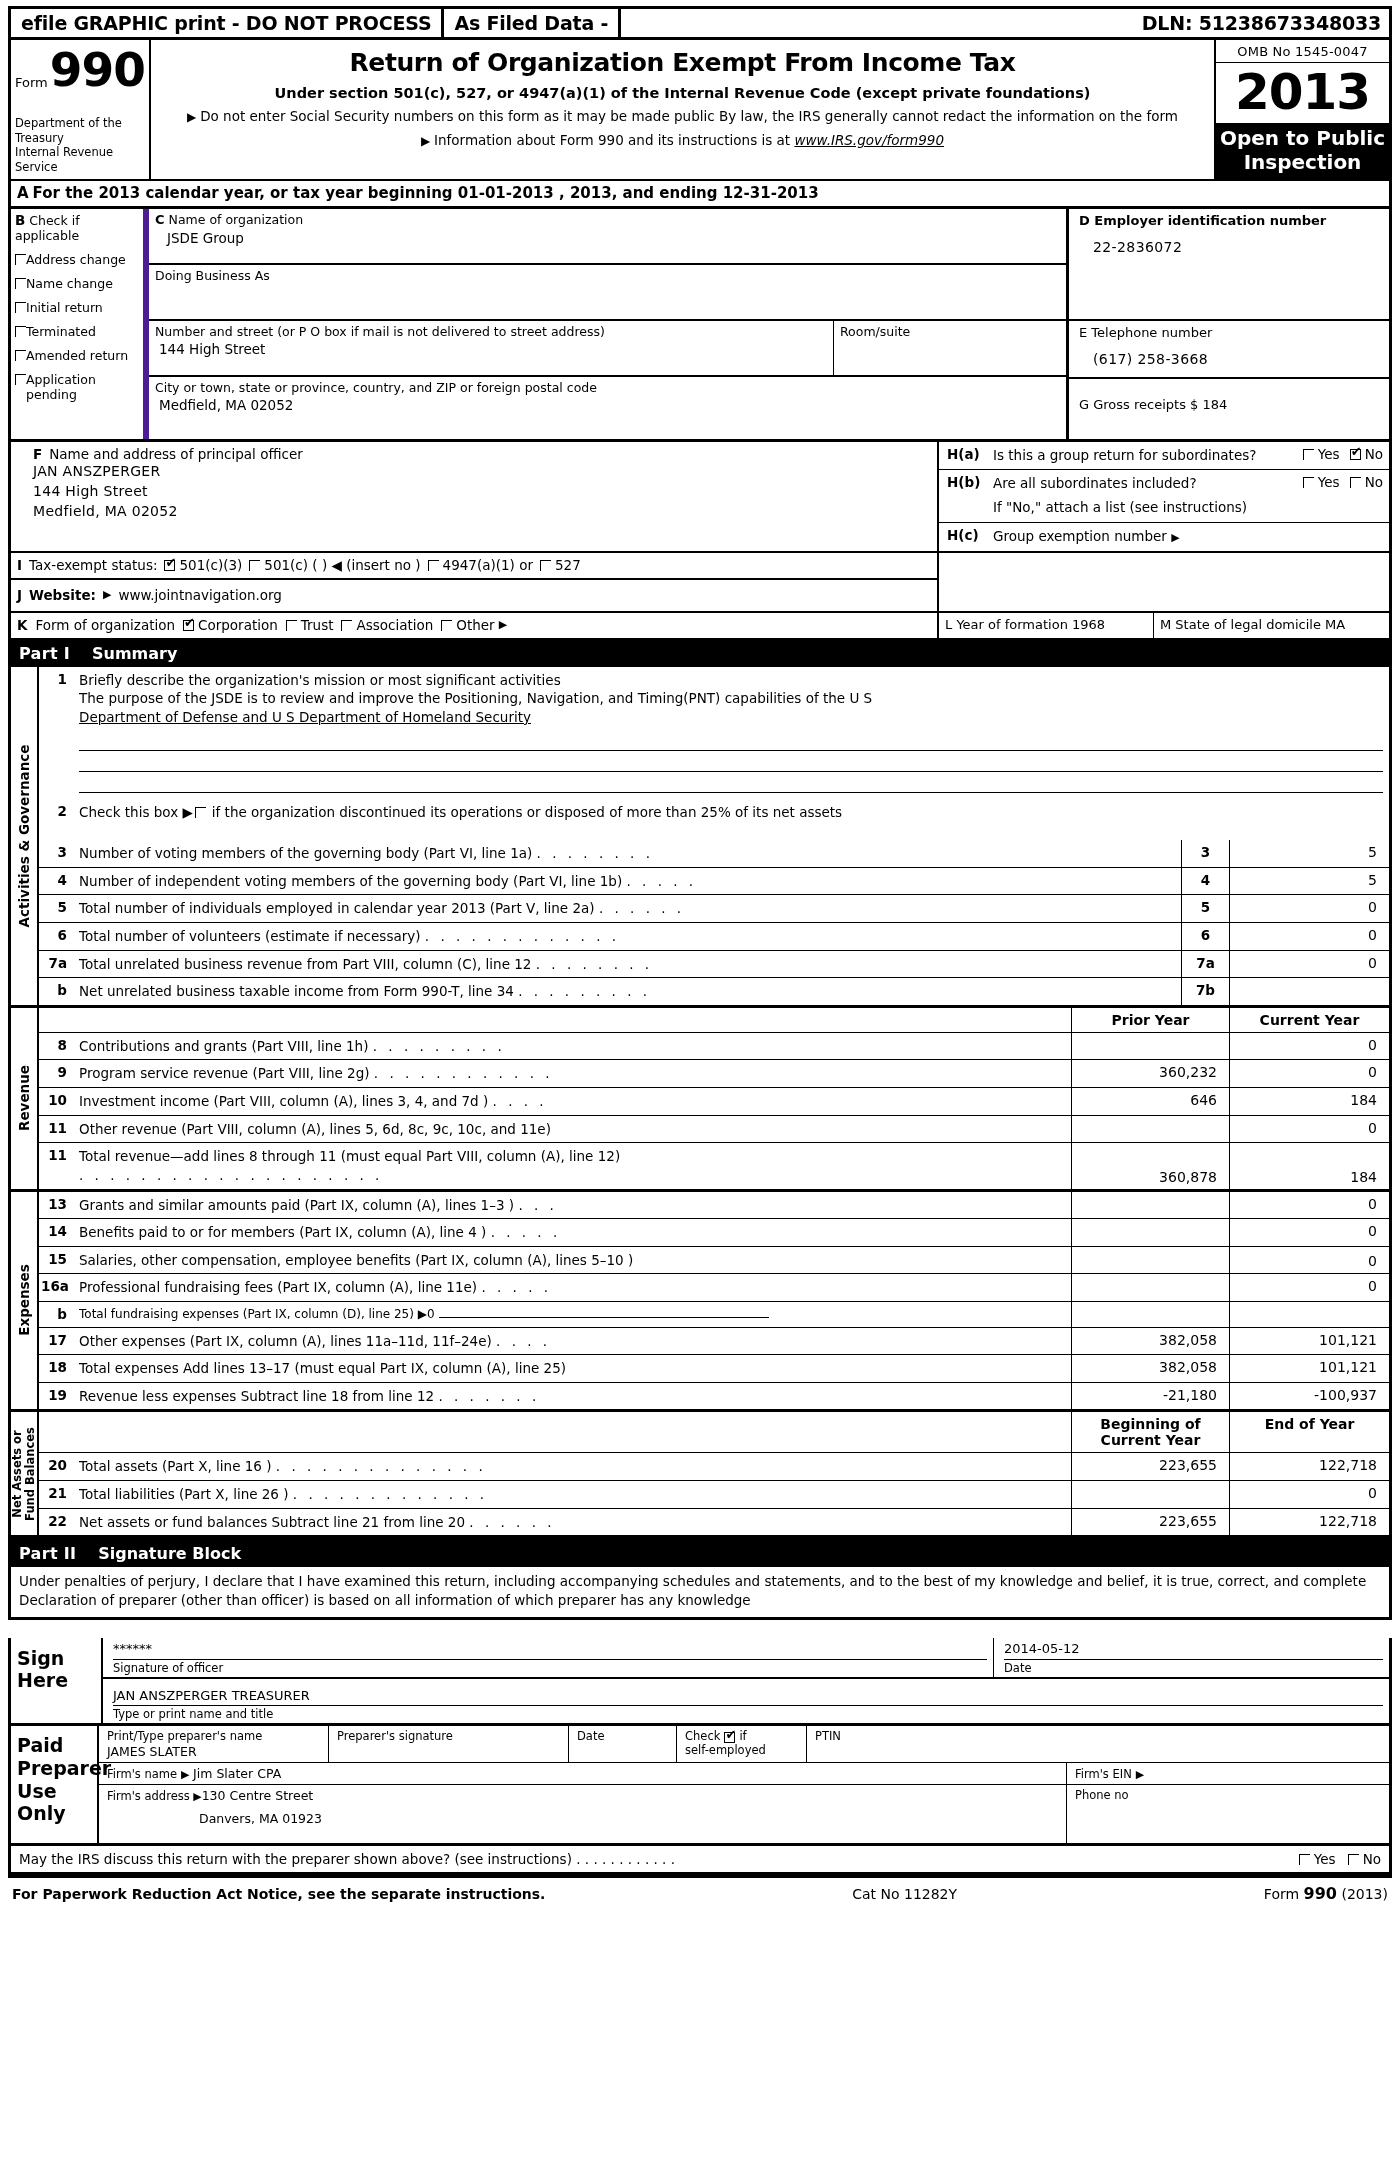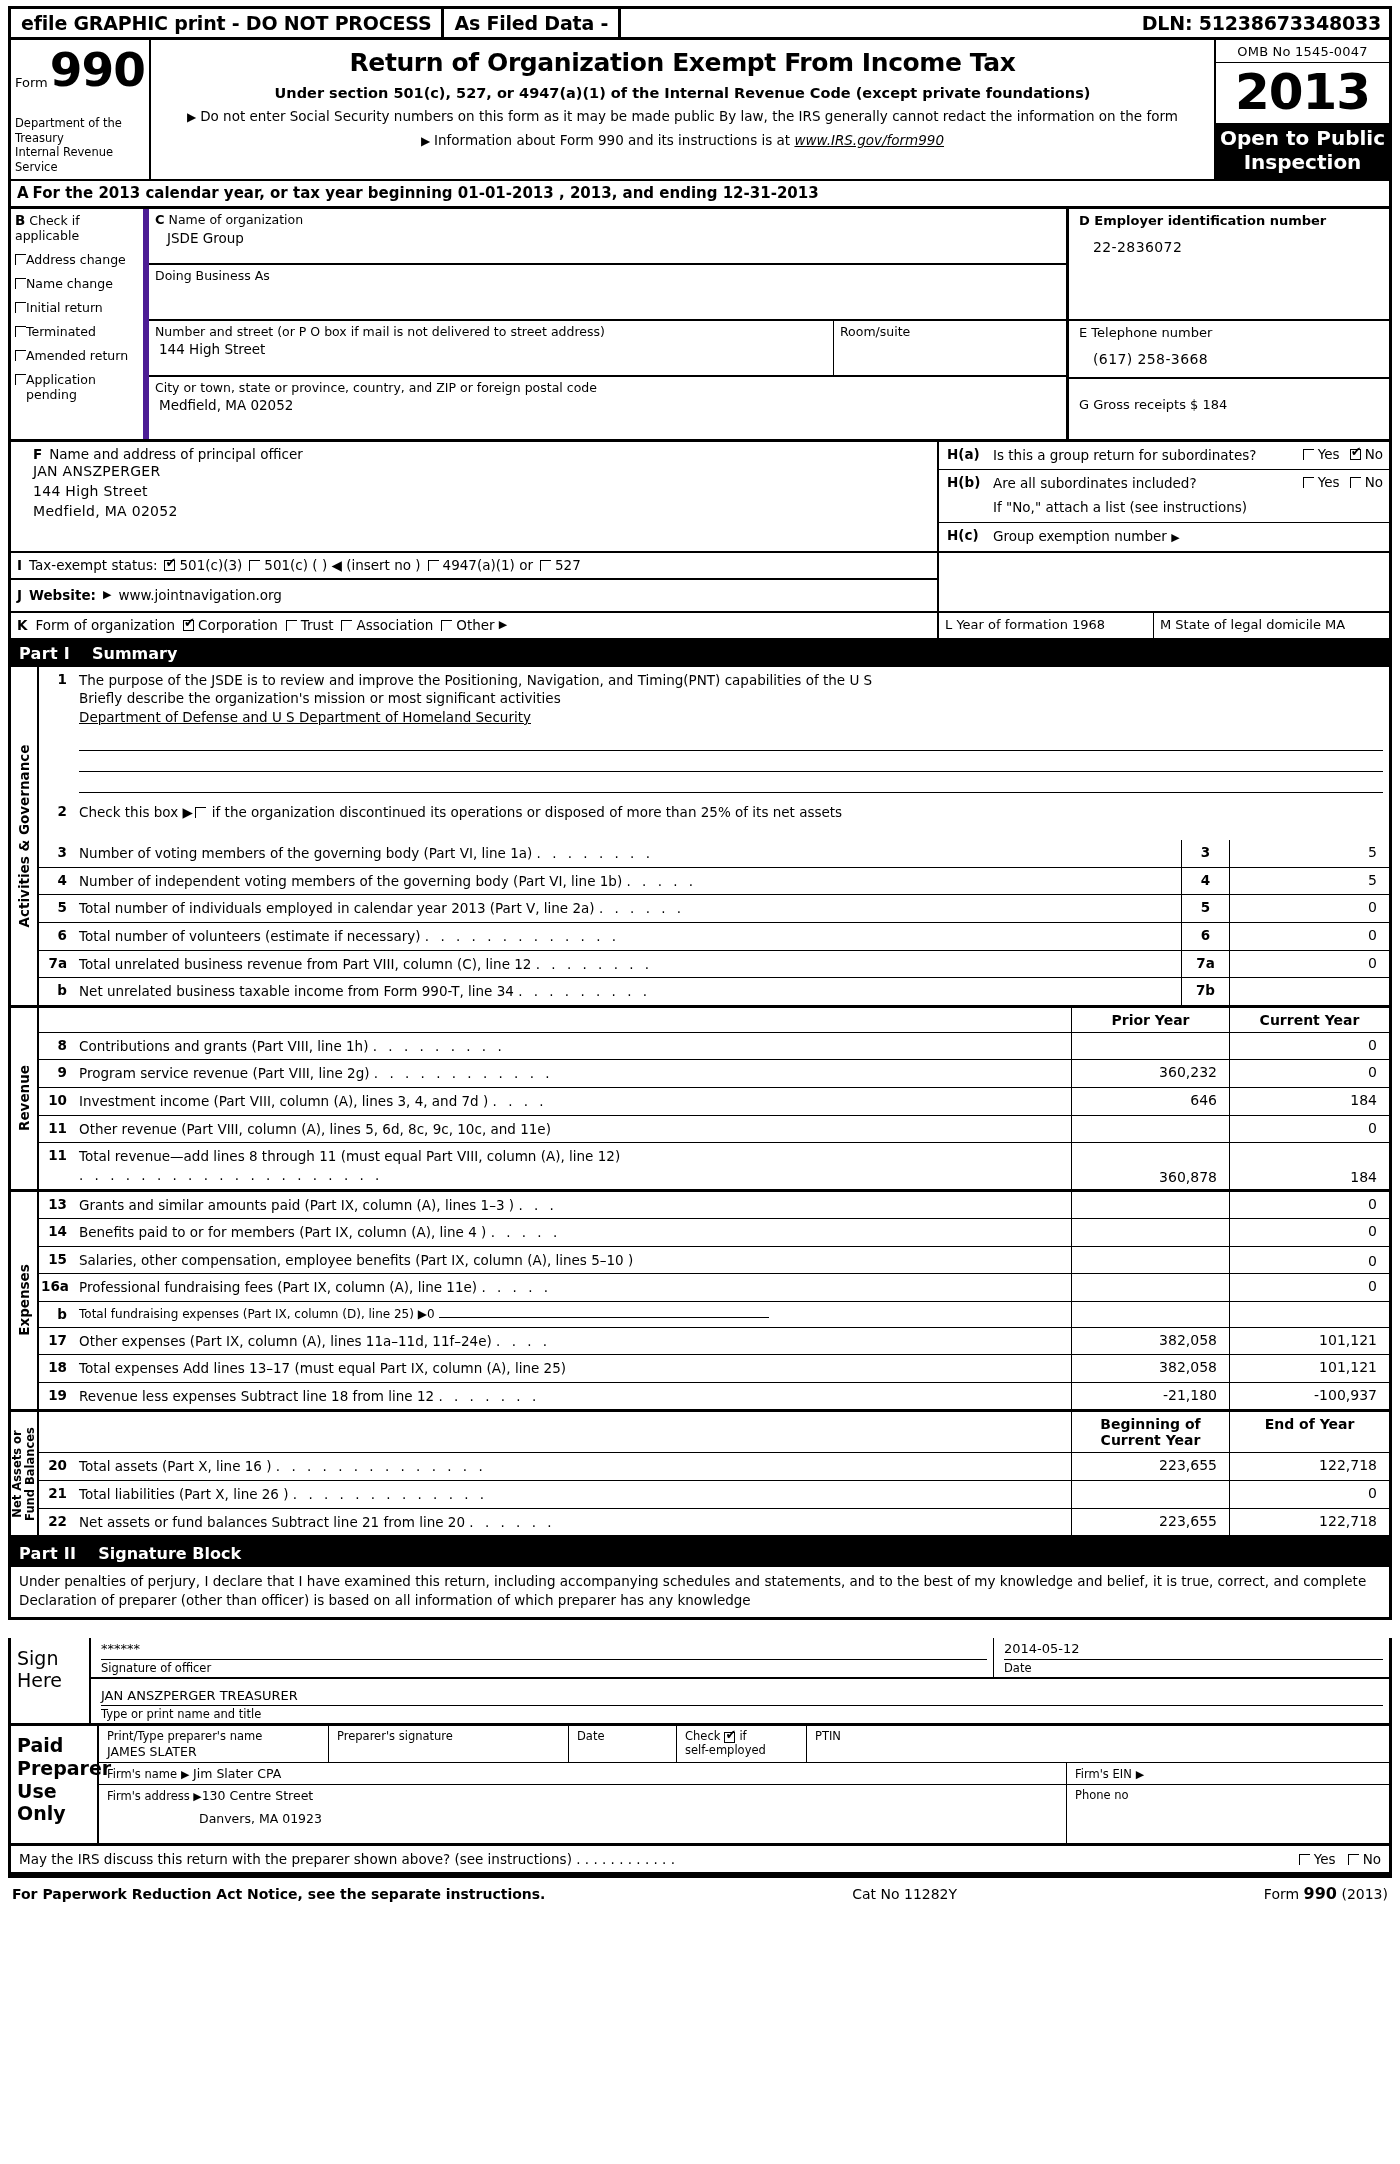--- a/index.html
+++ b/index.html
@@ -133,21 +133,21 @@
   .colhdr { font-weight:bold; text-align:center !important; padding:4px 2px; font-size:14px; }
   .spacer-lines { padding:0 6px 0 40px; }
   .spacer-lines div { border-bottom:1.5px solid #000; height:21px; }
   .underline-txt { text-decoration:underline; }
   .smallnote { font-size:12px; }
 
   
   .sigtext { border-left:3px solid #000; border-right:3px solid #000; border-bottom:3px solid #000;
              padding:5px 8px 7px 8px; font-size:13.5px; line-height:1.4; }
   .signblock { display:flex; border:3px solid #000; border-top:none;}
-  .sign-label { width:80px; border-right:2px solid #000; font-weight:normal; font-size:19px;
+  .sign-label { width:92px; border-right:2px solid #000; font-weight:bold; font-size:19px;
                 padding:10px 6px; line-height:1.15; flex:0 0 auto;}
   .sign-right { flex:1; }
   .sign-r1 { display:flex; border-bottom:2px solid #000; }
   .sg { padding:3px 6px 2px 10px; font-size:12.5px;}
   .sg .v { font-size:13px; min-height:16px; }
   .sg .cap2 { font-size:11.5px; border-top:1px solid #000; padding-top:1px; margin-top:2px;}
   .sign-r1 .c1 { flex:1; border-right:1.5px solid #000; }
   .sign-r1 .c2 { width:395px; }
 
   .prep { display:flex; border:3px solid #000; border-top:none; }
@@ -401,22 +401,22 @@
     <div style="flex:1">
 
       <div style="display:flex;border-bottom:3px solid #000">
         <div class="sidebar" style="height:auto">
           <span>Activities &amp; Governance</span>
         </div>
         <div class="sumbody">
           <div class="srow" style="border-bottom:none">
             <div class="snum">1</div>
             <div class="stxt">
+              <div>Briefly describe the organization's mission or most significant activities</div>
               <div>The purpose of the JSDE is to review and improve the Positioning, Navigation, and Timing(PNT) capabilities of the U S</div>
-              <div>Briefly describe the organization's mission or most significant activities</div>
               <div class="underline-txt">Department of Defense and U S  Department of Homeland Security</div>
             </div>
           </div>
           <div class="spacer-lines">
             <div></div>
             <div></div>
             <div></div>
           </div>
           <div class="srow" style="border-bottom:none;padding-top:6px">
             <div class="snum">2</div>

